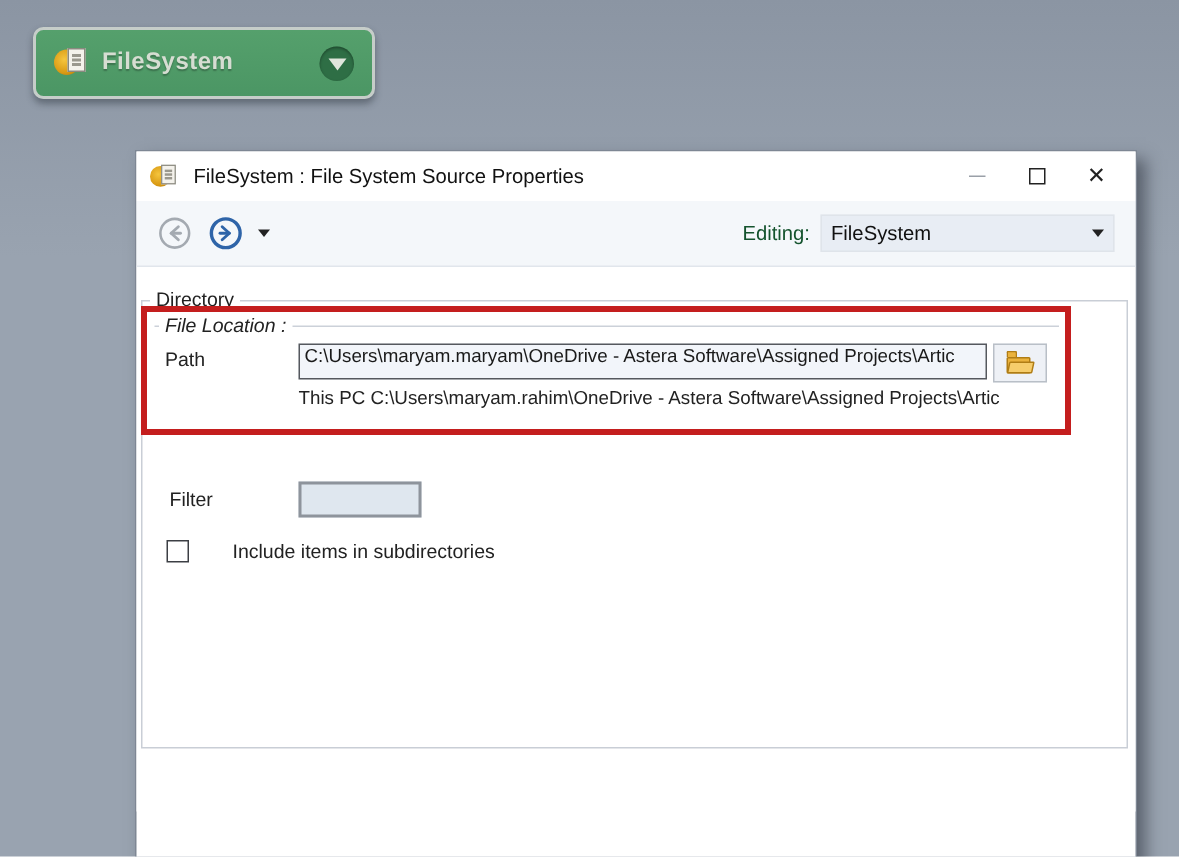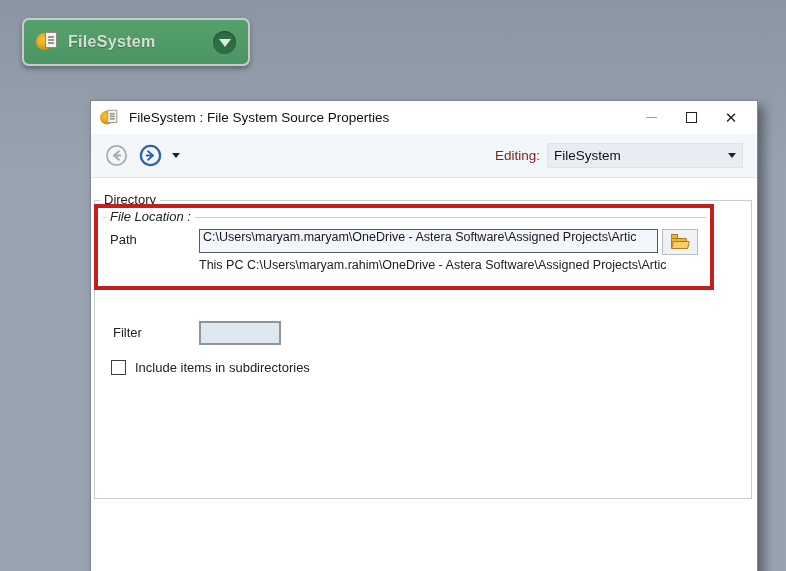--- a/index.html
+++ b/index.html
@@ -49,21 +49,21 @@
   .win-btn { width:40px; height:28px; display:flex; align-items:center; justify-content:center; color:#333; font-size:13px; cursor:default; }
   .win-btn .min-glyph { display:block; width:11px; height:1px; background:#9aa0a8; }
   .win-btn .max-glyph { display:block; width:11px; height:11px; border:1.5px solid #222; }
   .win-btn .close-glyph { font-size:15px; color:#222; line-height:1; }
 
   
   .toolbar { height:44px; background:#f4f7fa; border-bottom:1px solid #e1e6ec; display:flex; align-items:center; padding:0 14px; }
   .nav-btn { width:23px; height:23px; margin-right:11px; }
   .nav-caret { width:0; height:0; border-left:4px solid transparent; border-right:4px solid transparent; border-top:5px solid #222; margin-left:-1px; }
   .editing-wrap { margin-left:auto; display:flex; align-items:center; }
-  .editing-label { font-size:13.5px; color:#7f1d1d; margin-right:7px; }
+  .editing-label { font-size:13.5px; color:#14532d; margin-right:7px; }
   .editing-combo { width:196px; height:25px; background:#e8edf4; border:1px solid #dfe4ea; display:flex; align-items:center; padding:0 6px; font-size:13.5px; color:#111; }
   .editing-combo .caret { margin-left:auto; width:0; height:0; border-left:4px solid transparent; border-right:4px solid transparent; border-top:5px solid #222; }
 
   
   .content { position:relative; width:100%; height:363px; background:#fff; }
 
   .group { position:absolute; border:1px solid #ccd1d9;padding-left:31px; }
   .group > .legend { position:absolute; top:-9px; left:5px; background:#fff; padding:0 4px; font-size:13px; color:#222; line-height:16px; white-space:nowrap; }
 
   .group-directory { left:3px; top:22px; width:658px; height:299px; border-color:#c9ced6; }
@@ -81,21 +81,21 @@
   .folder-icon { position:relative; width:18px; height:13px; }
   .folder-icon .back { position:absolute; left:0; bottom:0; width:16px; height:11px; background:#eab23c; border:1px solid #b07d14; border-radius:1px; }
   .folder-icon .tab { position:absolute; left:0; top:-2px; width:7px; height:4px; background:#eab23c; border:1px solid #b07d14; border-bottom:none; border-radius:1px 1px 0 0; }
   .folder-icon .front { position:absolute; left:1px; bottom:0; width:17px; height:8px; background:#f6cd6b; border:1px solid #b07d14; border-radius:1px; transform:skewX(-12deg); }
   .resolved-path { position:absolute; left:101px; top:50px; width:512px; font-size:12.5px; color:#222; white-space:nowrap; overflow:hidden; }
 
   .filter-label { position:absolute; left:18px; top:124px; font-size:13px; color:#222; }
   .filter-input { position:absolute; left:104px; top:120px; width:82px; height:24px;
     background:#dfe7ef; border:2px solid #8e949c; font-family:"Liberation Sans", sans-serif; font-size:12px; padding:0 3px; }
 
-  .cb-row { position:absolute; left:16px; display:flex; align-items:center; }
+  .cb-row { position:absolute; left:16px; display:flex; align-items:center;gap:20px; }
   .cb-row-1 { top:159px; }
   .cb-row-2 { top:188px; }
   .cb-box { width:15px; height:15px; background:#fff; border:1.5px solid #3c3f44; margin-right:9px; flex:0 0 auto; }
   .cb-label { font-size:13px; color:#222; white-space:nowrap; }
 
   
   .footer { position:absolute; left:0; bottom:0; width:100%; height:30px; display:flex; justify-content:flex-end; }
   .footer-btn { width:80px; height:28px; background:#f1f4f8; border:1px solid #c6ccd4; margin-left:-1px;
     font-family:"Liberation Sans", sans-serif; font-size:13.5px; color:#2b2b2b; display:flex; align-items:center; justify-content:center; cursor:default; }
 </style>

